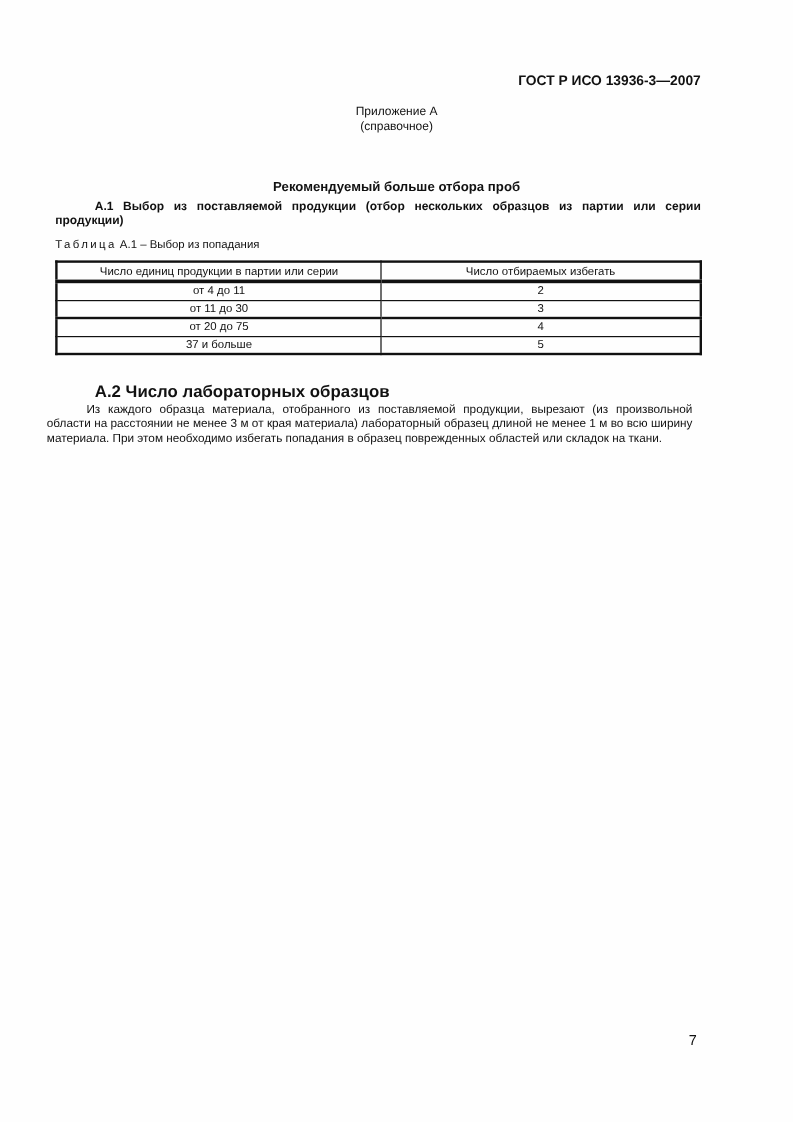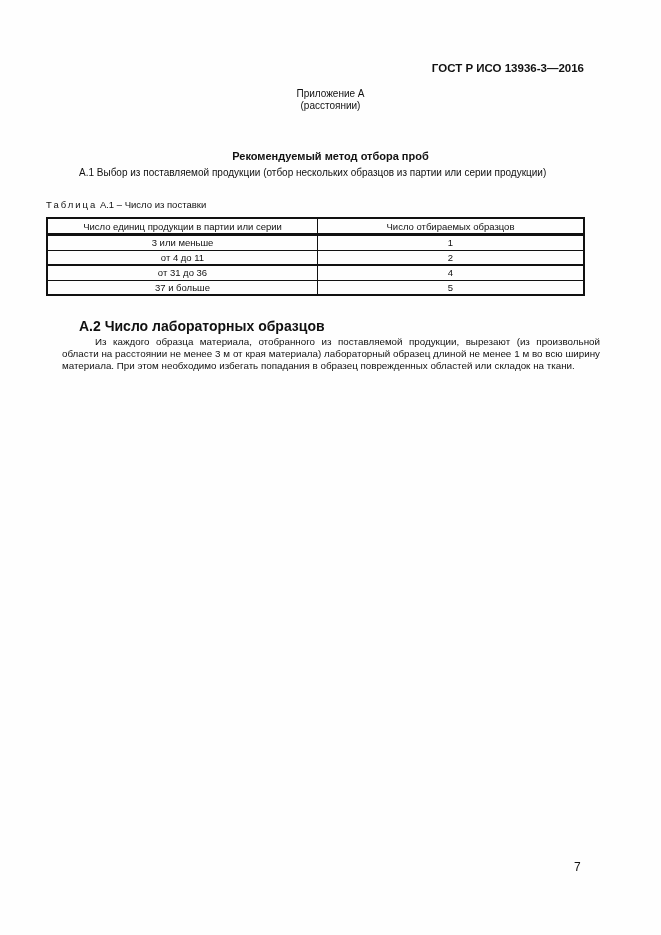--- a/index.html
+++ b/index.html
@@ -4,68 +4,68 @@
 <style>
   html, body { margin: 0; padding: 0; }
   body {
     width: 661px; height: 935px; background: #fefefe; position: relative;
     font-family: "Liberation Sans", sans-serif; color: #111; overflow: hidden;
   }
   .abs { position: absolute; }
   .doc-id { left: 400px; top: 62px; width: 184px; text-align: right; font-size: 11.5px; font-weight: bold; }
   .appendix { left: 0; width: 661px; text-align: center; font-size: 10px; font-weight: normal; }
   .title { left: 0; width: 661px; top: 150px; text-align: center; font-size: 11px; font-weight: bold; }
-  .sec1 { left: 46px; width: 538px; top: 167px; font-size: 10px; font-weight: normal; line-height: 12px; text-align: justify; text-align-last: left; }
+  .sec1 { left: 46px; width: 538px; top: 167px; font-size: 10px; font-weight: bold; line-height: 12px; text-align: justify; text-align-last: left; }
   .sec1 .indent { display: inline-block; width: 33px; }
   .caption { left: 46px; top: 199px; font-size: 9.5px; }
   .caption .spaced { letter-spacing: 2px; margin-top: 32px; }
   table.t { position: absolute; left: 46px; top: 217px; width: 539px; border-collapse: collapse; font-size: 9.5px; }
   table.t td { border: 1.5px solid #111; text-align: center; height: 13.5px; padding: 0; line-height: 13px; }
   table.t tr.head td { border-bottom: 3px solid #111; height: 14px; margin-top: 44px; }
   table.t tr.thick td { border-top: 2.5px solid #111; }
   table.t td.c1 { width: 269px; }
   table.t { border: 2.5px solid #111; }
   .sec2 { left: 79px; top: 318px; font-size: 14px; font-weight: bold; }
-  .para { left: 62px; width: 538px; top: 336px; font-size: 9.8px; line-height: 12.2px; text-align: justify; }
+  .para { left: 39px; width: 538px; top: 336px; font-size: 9.8px; line-height: 12.2px; text-align: justify; }
   .para .indent { display: inline-block; width: 33px; }
   .page-no { left: 574px; top: 860px; font-size: 12px; }
 </style>
 </head>
 <body>
 
-<div class="abs doc-id">ГОСТ Р ИСО 13936-3—2016</div>
+<div class="abs doc-id">ГОСТ Р ИСО 13936-3—2007</div>
 
 <div class="abs appendix" style="top:88px;">Приложение А</div>
-<div class="abs appendix" style="top:100px;">(расстоянии)</div>
+<div class="abs appendix" style="top:100px;">(справочное)</div>
 
-<div class="abs title">Рекомендуемый метод отбора проб</div>
+<div class="abs title">Рекомендуемый больше отбора проб</div>
 
 <div class="abs sec1"><span class="indent"></span><span>А.1 Выбор из поставляемой продукции (отбор нескольких образцов из партии или серии продукции)</span></div>
 
 <div class="abs caption">
   <span class="spaced">Таблица</span>
-  <span>А.1 – Число из поставки</span>
+  <span>А.1 – Выбор из попадания</span>
 </div>
 
 <table class="t">
   <tbody>
       <tr class="head">
     <td class="c1">Число единиц продукции в партии или серии</td>
-    <td>Число отбираемых образцов</td>
-  </tr>
-  <tr>
-    <td class="c1">3 или меньше</td>
-    <td>1</td>
+    <td>Число отбираемых избегать</td>
   </tr>
   <tr>
     <td class="c1">от 4 до 11</td>
     <td>2</td>
   </tr>
+  <tr>
+    <td class="c1">от 11 до 30</td>
+    <td>3</td>
+  </tr>
   <tr class="thick">
-    <td class="c1">от 31 до 36</td>
+    <td class="c1">от 20 до 75</td>
     <td>4</td>
   </tr>
   <tr>
     <td class="c1">37 и больше</td>
     <td>5</td>
   </tr>
 </tbody>
   </table>
 
 <div class="abs sec2">А.2 Число лабораторных образцов</div>

